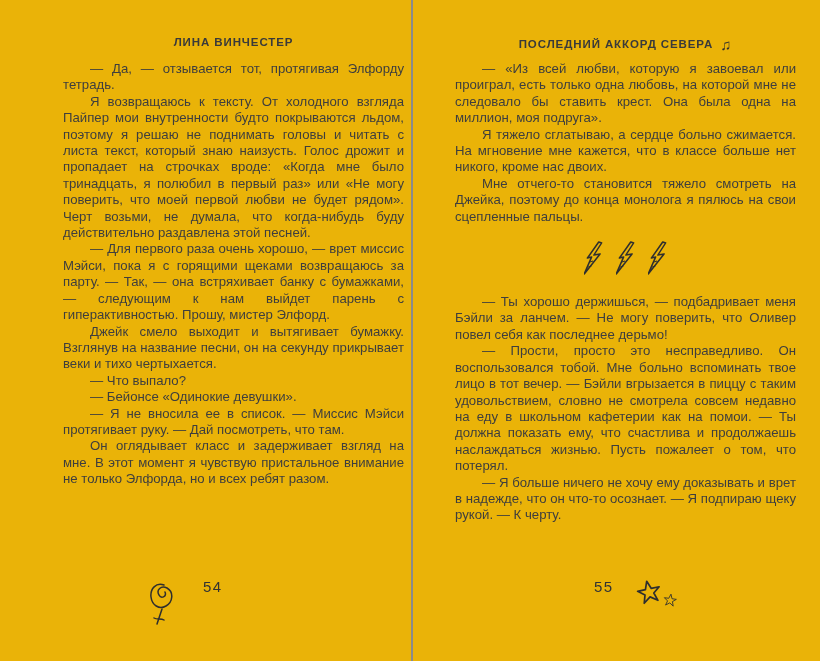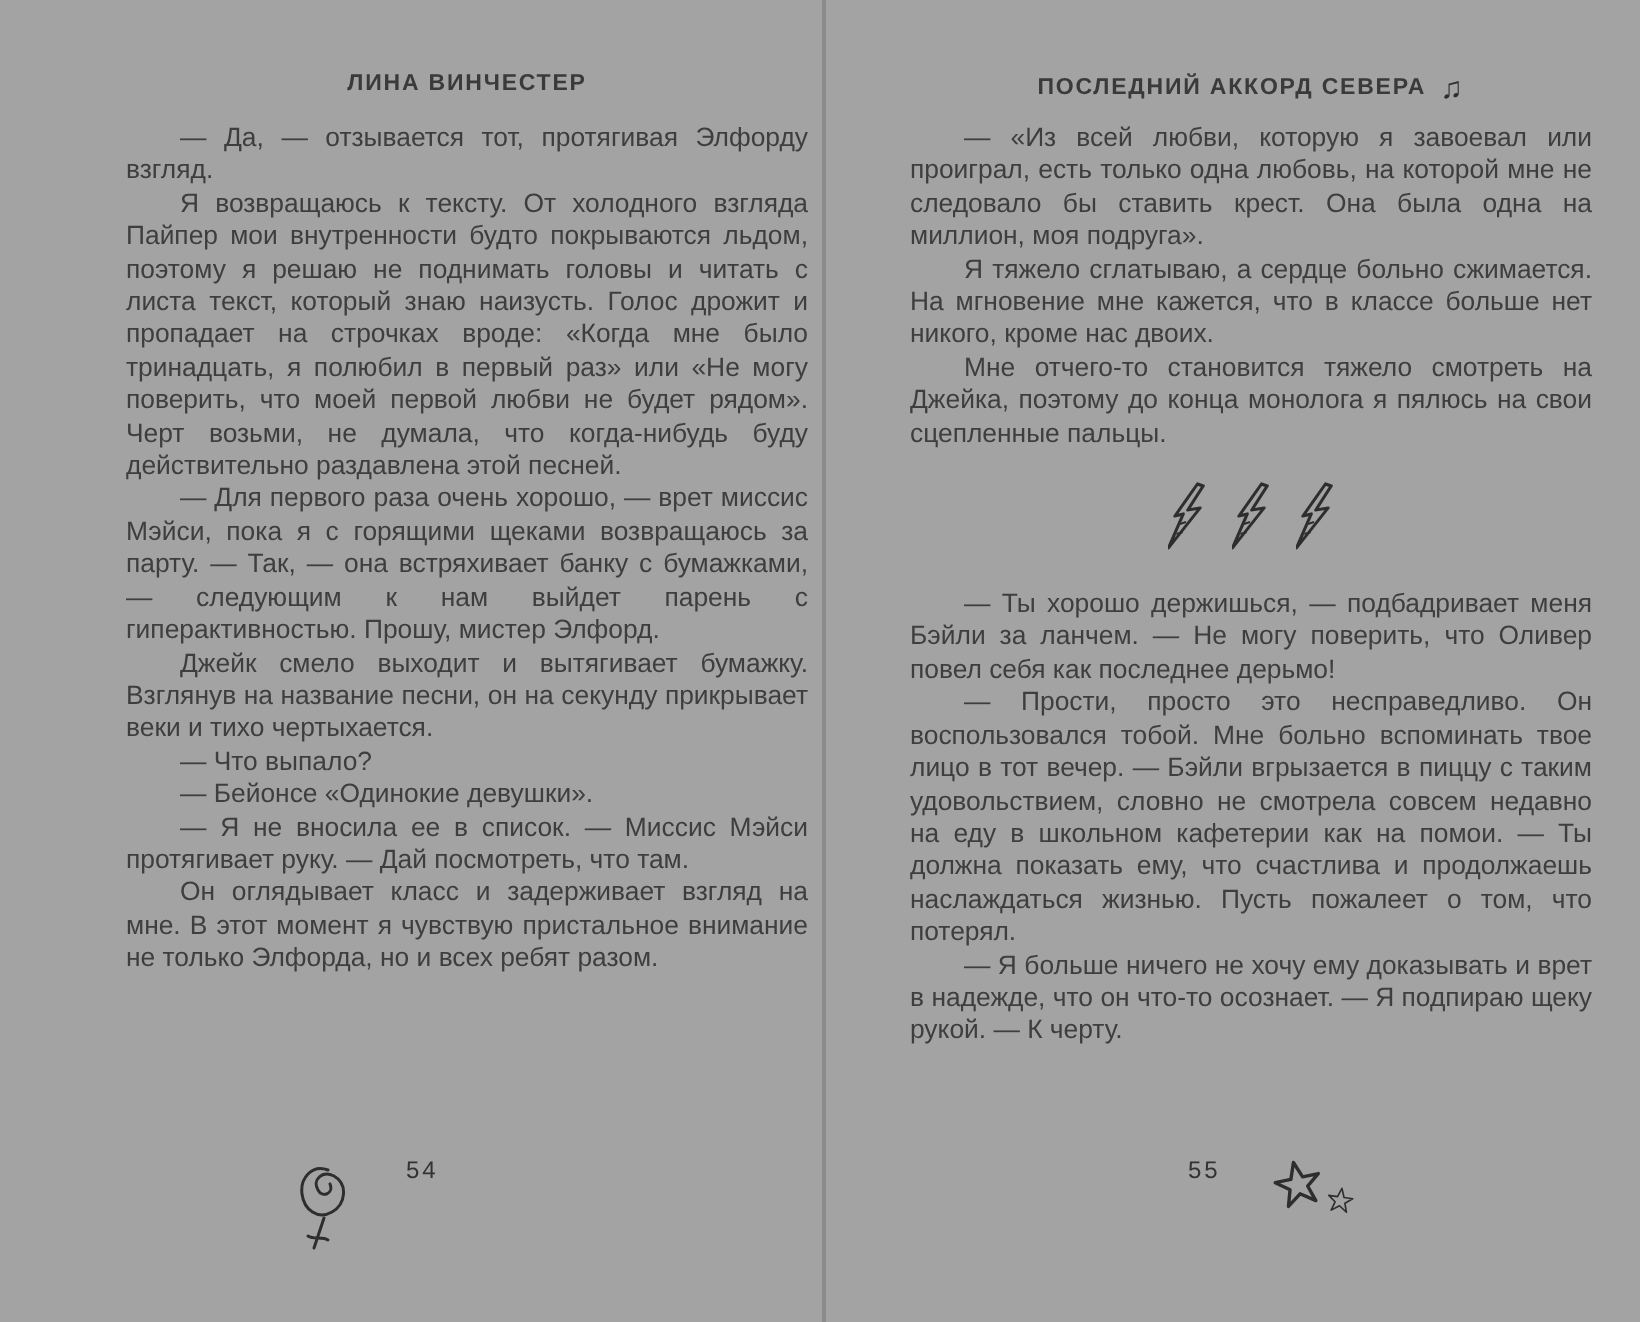--- a/index.html
+++ b/index.html
@@ -1,20 +1,20 @@
 <!DOCTYPE html>
 <html><head>
 <meta charset="utf-8">
 <style>
   html, body { margin: 0; padding: 0; background: #e9e9e9; }
   .screen {
     position: relative;
     width: 820px;
     height: 661px;
-    background: #a3a3a3;
+    background: #eab308;
     font-family: "Liberation Sans", sans-serif;
     color: #3e3e3e;
     overflow: hidden;
     margin: 0 auto;
   }
   .spine {
     position: absolute;
     left: 411px;
     top: 0;
     width: 2px;
@@ -57,40 +57,40 @@
     display: flex;
     justify-content: center;
     align-items: center;
     gap: 12px;
     padding: 15px 0 14px 0;
     text-indent: 0;
   }
   .scene-divider svg { display: block; }
   .footer-item { position: absolute; }
   .page-number {
-    font-size: 12px;
+    font-size: 15px;
     letter-spacing: 1.5px;
     color: #333;
   }
   .pos-doodle-left { left: 147px; top: 582px; }
   .pos-num-left    { left: 203px; top: 578px; }
   .pos-num-right   { left: 594px; top: 578px; }
   .pos-stars-right { left: 636px; top: 579px; }
 </style>
 </head>
 <body>
 
 <div class="screen">
 
   <div class="spine"></div>
 
   <section class="page page-left">
     <div class="running-header">ЛИНА ВИНЧЕСТЕР</div>
     <div class="page-body">
-      <p>— Да, — отзывается тот, протягивая Элфорду взгляд.</p>
+      <p>— Да, — отзывается тот, протягивая Элфорду тетрадь.</p>
       <p>Я возвращаюсь к тексту. От холодного взгляда Пайпер мои внутренности будто покрываются льдом, поэтому я решаю не поднимать головы и читать с листа текст, который знаю наизусть. Голос дрожит и пропадает на строчках вроде: «Когда мне было тринадцать, я полюбил в первый раз» или «Не могу поверить, что моей первой любви не будет рядом». Черт возьми, не думала, что когда-нибудь буду действительно раздавлена этой песней.</p>
       <p>— Для первого раза очень хорошо, — врет миссис Мэйси, пока я с горящими щеками возвращаюсь за парту. — Так, — она встряхивает банку с бумажками, — следующим к нам выйдет парень с гиперактивностью. Прошу, мистер Элфорд.</p>
       <p>Джейк смело выходит и вытягивает бумажку. Взглянув на название песни, он на секунду прикрывает веки и тихо чертыхается.</p>
       <p>— Что выпало?</p>
       <p>— Бейонсе «Одинокие девушки».</p>
       <p>— Я не вносила ее в список. — Миссис Мэйси протягивает руку. — Дай посмотреть, что там.</p>
       <p>Он оглядывает класс и задерживает взгляд на мне. В этот момент я чувствую пристальное внимание не только Элфорда, но и всех ребят разом.</p>
     </div>
   </section>
 

